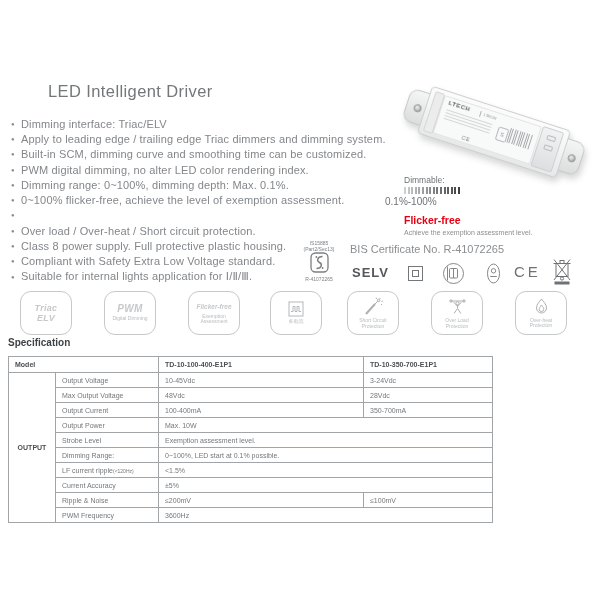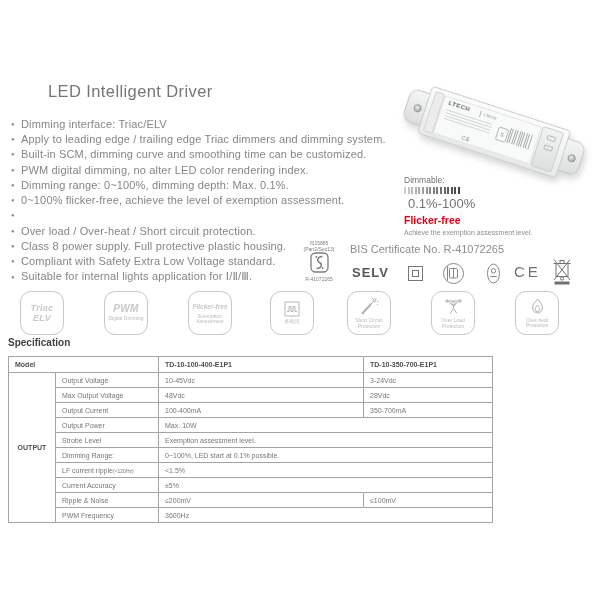--- a/index.html
+++ b/index.html
@@ -42,39 +42,39 @@
          border:1px solid #cdcfd0;border-radius:2px;}
   .cover .slot{position:absolute;left:6px;width:7px;height:3px;border:1px solid #b9bbbd;border-radius:1px;}
   .cover .s1{top:6px;} .cover .s2{top:16px;}
   .lcover{position:absolute;left:4px;top:3px;bottom:3px;width:8px;background:#ececec;
           border:1px solid #d5d6d7;border-radius:2px;}
   
   .dim-label{position:absolute;left:404px;top:175px;font-size:8.5px;color:#6f7276;}
   .dim-bar{position:absolute;left:404px;top:187px;width:56px;height:7px;
            background:repeating-linear-gradient(90deg,rgba(255,255,255,0) 0 2px,#fff 2px 3.6px),
                       linear-gradient(90deg,#cfd0d1,#3c3e40);}
-  .dim-range{position:absolute;left:408px;top:196px;font-size:13px;color:#6f7276;}
+  .dim-range{position:absolute;left:385px;top:196px;font-size:10px;color:#6f7276;}
   .ff-title{position:absolute;left:404px;top:214px;font-size:10.5px;font-weight:700;color:#e60012;}
   .ff-sub{position:absolute;left:404px;top:229px;font-size:7px;color:#8b8e91;}
   
   .certs{position:absolute;left:0;top:240px;width:600px;height:52px;}
   .bis-block{position:absolute;left:293px;top:1px;width:52px;text-align:center;color:#7c7f82;}
   .bis-block .tiny{font-size:5px;line-height:5.5px;}
   .bis-cert-text{position:absolute;left:350px;top:3px;font-size:11px;color:#8b8e91;}
   .selv{position:absolute;left:352px;top:25px;font-size:13px;font-weight:700;color:#55585b;letter-spacing:1px;}
   .class2{position:absolute;left:408px;top:26px;width:13px;height:13px;border:1.6px solid #74777a;
           display:flex;align-items:center;justify-content:center;}
   .class2 .in{width:5px;height:5px;border:1px solid #74777a;}
   .fmark{position:absolute;left:442px;top:22px;}
   .thermal{position:absolute;left:486px;top:23px;}
   .ce-big{position:absolute;left:514px;top:23px;font-size:15px;color:#6f7275;letter-spacing:3px;}
   .weee{position:absolute;left:551px;top:17px;}
   
   .badge-row{position:absolute;left:0;top:291px;width:600px;height:46px;}
-  .badge{position:absolute;top:0;width:44px;height:44px;border:1.5px solid #c6c8ca;border-radius:11px;
+  .badge{position:absolute;top:0;width:52px;height:44px;border:1.5px solid #c6c8ca;border-radius:11px;
          display:flex;flex-direction:column;align-items:center;justify-content:center;text-align:center;
          color:#c0c2c4;box-sizing:border-box;padding:2px;}
   .b1{left:20px}.b2{left:104px}.b3{left:188px}.b4{left:270px}.b5{left:347px}.b6{left:431px}.b7{left:515px}
   .bbig{font-size:9px;font-weight:700;font-style:italic;color:#c6c8ca;line-height:10px;letter-spacing:.3px;}
   .b2 .bbig{font-size:10px;} .b3 .bbig{font-size:6.5px;letter-spacing:0;}
   .bsub{font-size:5px;color:#b9bbbd;line-height:5.5px;margin-top:2px;}
   .bglyph{line-height:0;}
   
   .spec-heading{position:absolute;left:8px;top:337px;font-size:10px;font-weight:700;color:#3f4245;}
   table.spec{position:absolute;left:8px;top:356px;border-collapse:collapse;table-layout:fixed;width:484px;}

